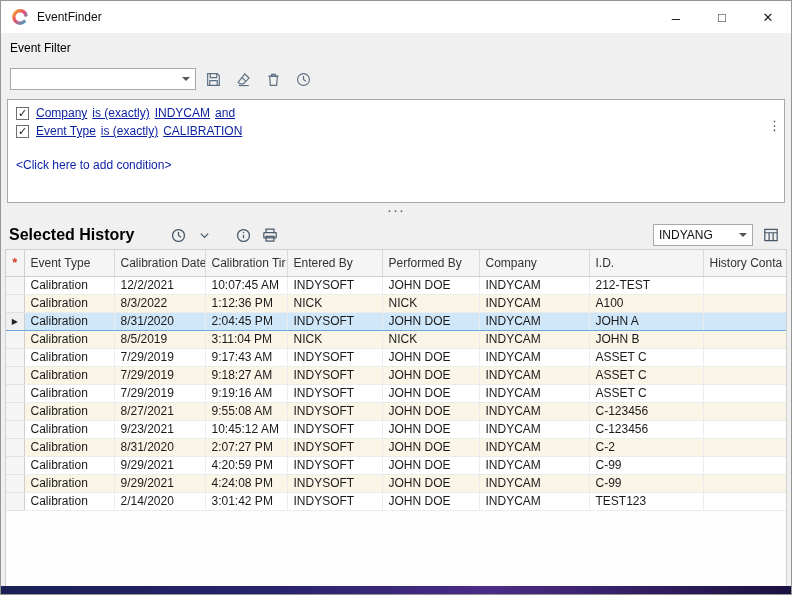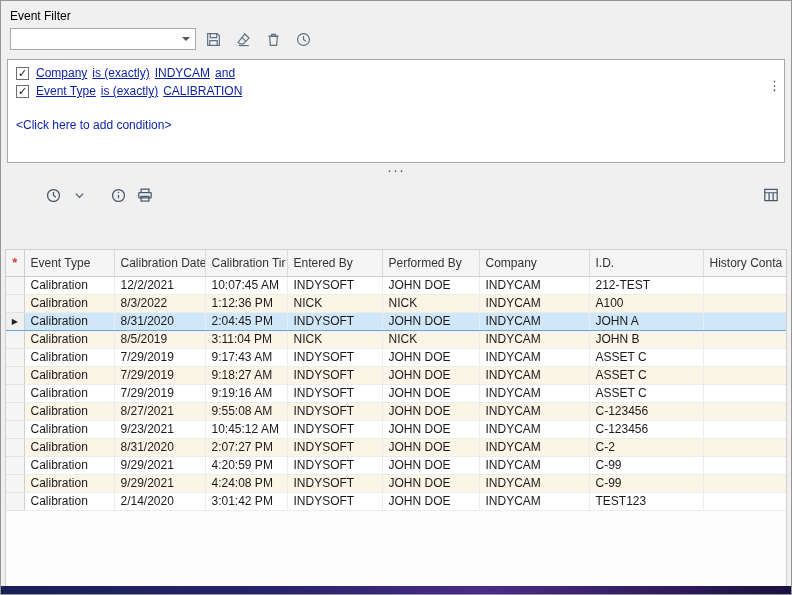--- a/index.html
+++ b/index.html
@@ -17,21 +17,21 @@
   .window-title { font-size:12px; color:#111; }
   .win-controls { margin-left:auto; display:flex; height:100%; }
   .win-btn {
     width:46px; height:100%; border:none; background:transparent;
     display:flex; align-items:center; justify-content:center;
     font-size:13px; color:#222; font-family:"Liberation Sans", sans-serif; cursor:pointer;
   }
   .win-btn.min { font-size:15px; }
 
   
-  .filter-label { margin:8px 0 4px 9px; font-size:12px; color:#000; }
+  .filter-label { margin:8px 0 12px 9px; font-size:12px; color:#000; }
   .filter-row { display:flex; align-items:center; gap:5px; margin-left:9px; }
   .combo {
     height:22px; background:#fff; border:1px solid #a8a8a8;
     display:flex; align-items:center;
   }
   .combo.filter-combo { width:186px; }
   .combo.user-combo { width:100px; }
   .combo-text { flex:1; font-size:12px; padding:0 5px; color:#111; white-space:nowrap; overflow:hidden; }
   .combo-arrow {
     width:18px; height:100%; display:flex; align-items:center; justify-content:center; cursor:pointer;
@@ -104,20 +104,40 @@
     background:linear-gradient(90deg,#1a2055 0%,#28236e 35%,#4b2c86 62%,#1b1140 100%);
   }
 
   svg.icon { display:block; }
 </style>
 </head>
 <body>
 
 <div class="window">
 
+  <div class="titlebar">
+    <span class="app-icon">
+      <svg class="icon" width="18" height="18" viewBox="0 0 18 18">
+        <defs>
+          <linearGradient id="logoGrad" x1="0" y1="0" x2="1" y2="1">
+            <stop offset="0" stop-color="#f5a623"></stop>
+            <stop offset="0.45" stop-color="#e94e77"></stop>
+            <stop offset="1" stop-color="#2aa8c4"></stop>
+          </linearGradient>
+        </defs>
+        <circle cx="9" cy="9" r="6.2" fill="none" stroke="url(#logoGrad)" stroke-width="3.4" stroke-dasharray="31 9" stroke-dashoffset="-5" stroke-linecap="round"></circle>
+      </svg>
+    </span>
+    <span class="window-title">EventFinder</span>
+    <div class="win-controls">
+      <button class="win-btn min">–</button>
+      <button class="win-btn">□</button>
+      <button class="win-btn">✕</button>
+    </div>
+  </div>
 
   <div class="filter-label">Event Filter</div>
 
   <div class="filter-row">
     <div class="combo filter-combo">
       <span class="combo-text"></span>
       <span class="combo-arrow"></span>
     </div>
     <button class="icon-btn" title="">
       <span>
@@ -172,20 +192,21 @@
           <span class="cond-token">CALIBRATION</span>
         </div>
       </div>
     <div class="add-cond">&lt;Click here to add condition&gt;</div>
     <div class="panel-dots">⋮</div>
   </div>
 
   <div class="splitter">···</div>
 
   <div class="history-bar">
+    <span class="history-title">Selected History</span>
     <span class="hist-icons">
       <button class="icon-btn">
         <span>
           <svg class="icon" width="17" height="17" viewBox="0 0 16 16" fill="none" stroke="#48586a" stroke-width="1.2">
             <circle cx="8" cy="8" r="5.6"></circle>
             <path d="M8 4.8V8l2.3 1.6"></path>
           </svg>
         </span>
       </button>
       <button class="icon-btn">
@@ -209,20 +230,24 @@
         <span>
           <svg class="icon" width="18" height="18" viewBox="0 0 16 16" fill="none" stroke="#48586a" stroke-width="1.1">
             <path d="M4.5 5.8V2.8h7v3"></path>
             <rect x="2.5" y="5.8" width="11" height="4.8" rx="0.6"></rect>
             <rect x="4.5" y="9.2" width="7" height="4.2"></rect>
           </svg>
         </span>
       </button>
     </span>
     <span class="right-group">
+      <div class="combo user-combo">
+        <span class="combo-text">INDYANG</span>
+        <span class="combo-arrow"></span>
+      </div>
       <button class="icon-btn">
         <span>
           <svg class="icon" width="18" height="18" viewBox="0 0 16 16" fill="none" stroke="#48586a" stroke-width="1.1">
             <rect x="2.5" y="3" width="11" height="10"></rect>
             <path d="M2.5 6h11M6.3 6v7M9.9 6v7"></path>
           </svg>
         </span>
       </button>
     </span>
   </div>

